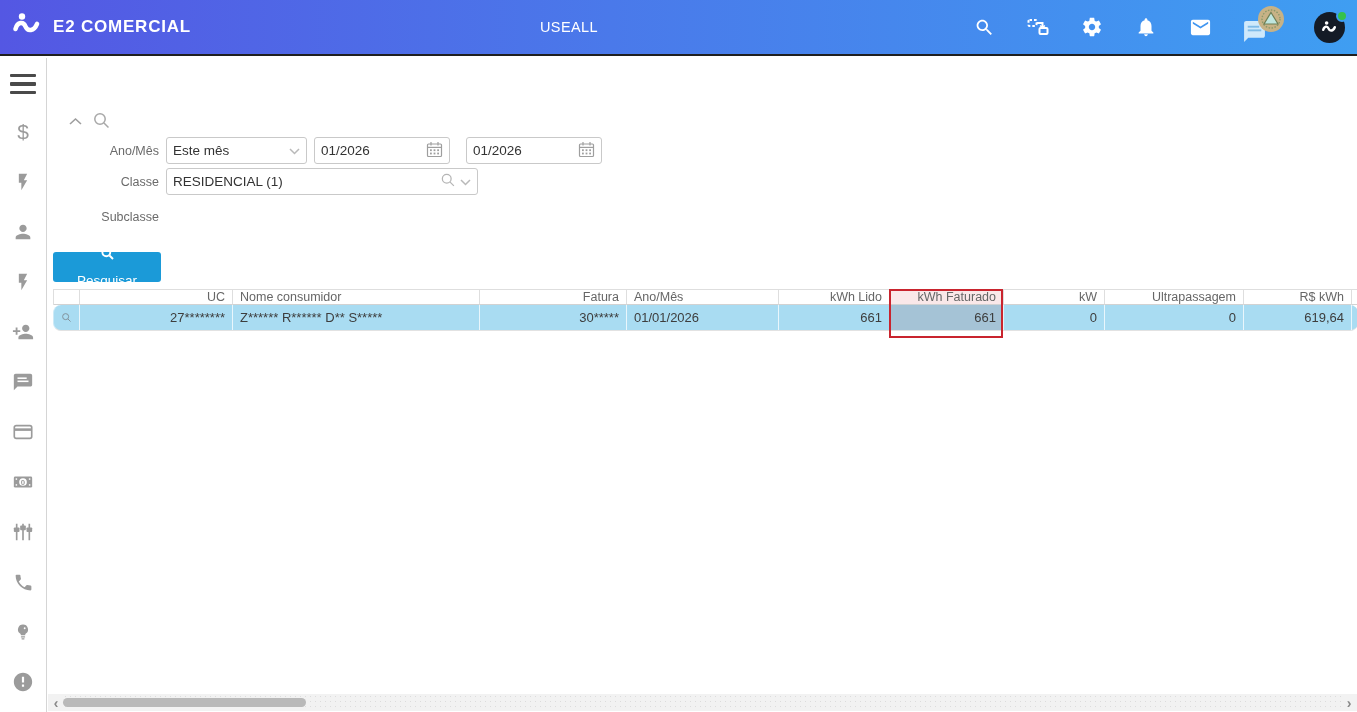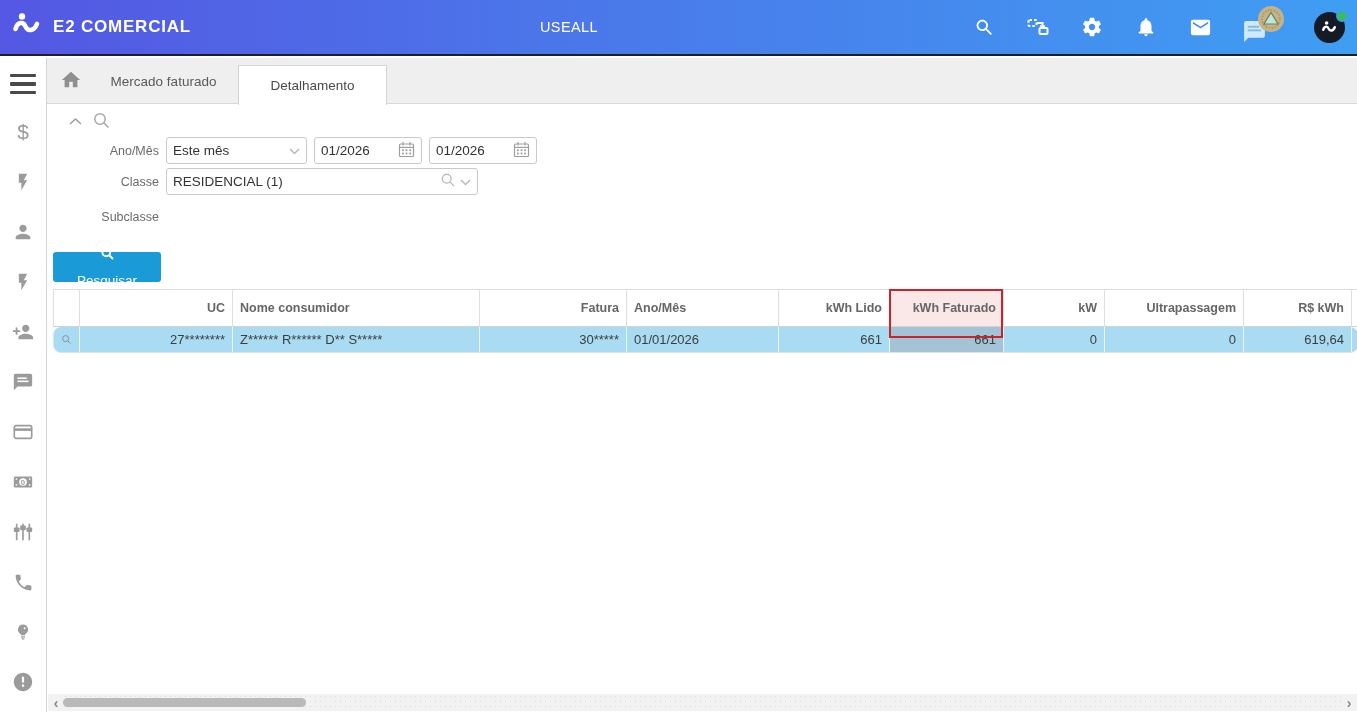--- a/index.html
+++ b/index.html
@@ -56,32 +56,32 @@
   .frow .flabel { width:118px; text-align:right; padding-right:7px; color:#6b6b6b; font-size:12.5px; }
   .row-anomes { top:33px; }
   .row-classe { top:64px; }
   .row-subclasse { top:99px; }
 
   .field { position:relative; height:27px; border:1px solid #c9c9c9; border-radius:3px; background:#fff;
     display:flex; align-items:center; font-size:13.5px; color:#333; cursor:pointer; }
   .field .fval { flex:1; padding:0 6px; white-space:nowrap; overflow:hidden; }
   .field .ficons { display:flex; align-items:center; gap:4px; padding-right:6px; }
   .f-select { width:141px; margin-right:7px; }
-  .f-date { width:108px; margin-right:7px; }
+  .f-date { width:136px; margin-right:16px; }
   .f-combo { width:312px; }
 
   .btn-pesquisar { position:absolute; left:5px; top:148px; width:108px; height:30px; background:#1b9ad8;
     border:none; border-radius:3px; color:#fff; font-size:13.5px; font-family:"Liberation Sans",sans-serif;
     display:flex; align-items:center; justify-content:center; gap:9px; cursor:pointer;flex-direction:column; }
 
   
   .grid { position:absolute; left:5px; top:185px; width:1305px; }
   .grid-header, .grid-row { display:grid;
     grid-template-columns:26px 153px 247px 147px 152px 111px 114px 101px 139px 108px 7px; }
-  .grid-header { height:38px; border-top:1px solid #dedede; border-left:1px solid #dedede;font-weight:bold; }
+  .grid-header { height:16px; border-top:1px solid #dedede; border-left:1px solid #dedede; }
   .grid-header .hcell { border-right:1px solid #dedede; border-bottom:1px solid #d2d2d2;
     font-size:12.5px; color:#666; display:flex; align-items:center; padding:0 7px; background:#fff;
     white-space:nowrap; overflow:hidden; cursor:pointer; }
   .grid-header .hcell:last-child { border-right:none; cursor:default; }
   .grid-row { height:26px; background:#a9dcf2; border-bottom:1px solid #e2e2e2; border-left:1px solid #cdeaf7;border-radius:8px; }
   .grid-row .cell { border-right:1px solid rgba(255,255,255,.75); font-size:13px; color:#3d3d3d;
     display:flex; align-items:center; padding:0 7px; white-space:nowrap; overflow:hidden; }
   .grid-row .cell:last-child { border-right:none; }
   .al-r { justify-content:flex-end; text-align:right; }
   .al-l { justify-content:flex-start; }
@@ -248,33 +248,20 @@
           </svg>
       </span>
       <span class="sicon">
         <svg width="22" height="22" viewBox="0 0 24 24" fill="#9b9b9b">
             <path d="M12 2C6.48 2 2 6.48 2 12s4.48 10 10 10 10-4.48 10-10S17.52 2 12 2zm1.2 15.2h-2.4v-2.4h2.4v2.4zm0-4.6h-2.4V6.4h2.4v6.2z"></path>
           </svg>
       </span>
     </div>
   </div>
 
-  <div class="tabbar">
-    <span class="home-tab">
-      <svg width="22" height="22" viewBox="0 0 24 24" fill="#8f8f8f">
-          <path d="M10 20v-6h4v6h5v-8h3L12 3 2 12h3v8z"></path>
-        </svg>
-    </span>
-    <div class="tab inactive">
-      <span>Mercado faturado</span>
-    </div>
-    <div class="tab active">
-      <span>Detalhamento</span>
-    </div>
-  </div>
 
   <div class="content">
 
     <span class="collapse-icon">
       <svg width="15" height="12" viewBox="0 0 15 12">
           <polyline points="2,8 7.5,3 13,8" fill="none" stroke="#9e9e9e" stroke-width="1.6"></polyline>
         </svg>
     </span>
     <span class="filter-search-icon">
       <svg width="19" height="19" viewBox="0 0 19 19" fill="none" stroke="#a8a8a8" stroke-width="1.5">

